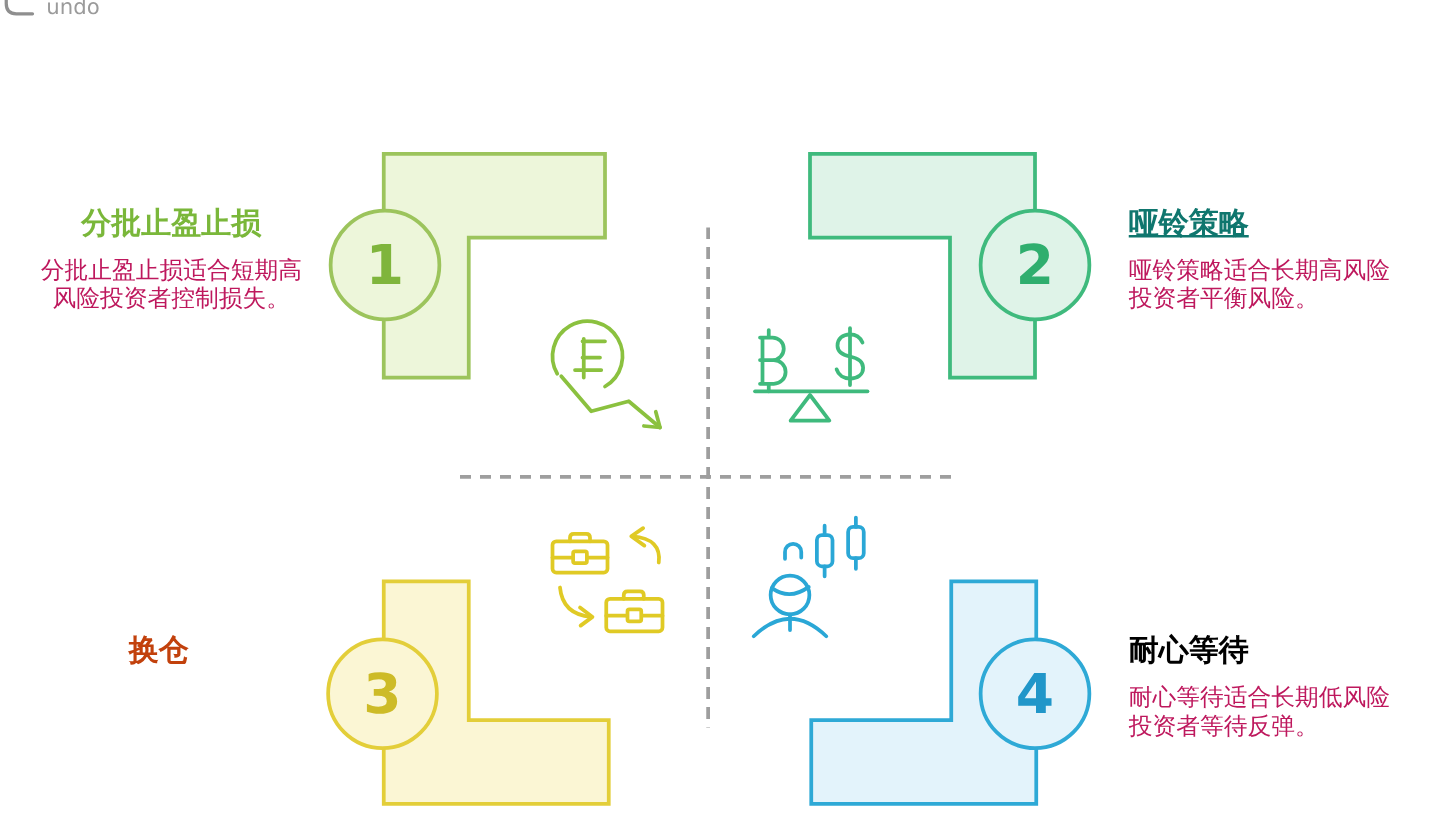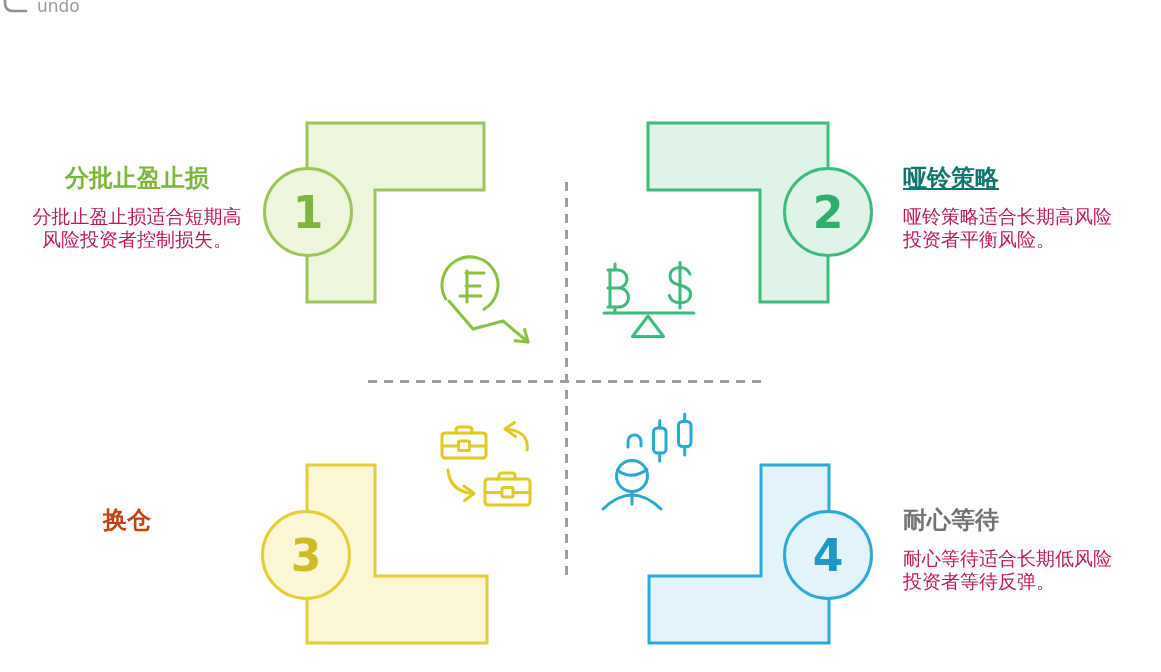--- a/index.html
+++ b/index.html
@@ -126,17 +126,17 @@
     <div class="qdesc">分批止盈止损适合短期高风险投资者控制损失。</div>
   </div>
   <div class="qtext qtext-2 align-left">
     <div class="qtitle" style="color: #0f766e; text-decoration: underline;">哑铃策略</div>
     <div class="qdesc">哑铃策略适合长期高风险投资者平衡风险。</div>
   </div>
   <div class="qtext qtext-3 align-right">
     <div class="qtitle" style="color: #c2410c;">换仓</div>
   </div>
   <div class="qtext qtext-4 align-left">
-    <div class="qtitle" style="color: #737373;">耐心等待</div>
+    <div class="qtitle" style="color: #000000;">耐心等待</div>
     <div class="qdesc">耐心等待适合长期低风险投资者等待反弹。</div>
   </div>
 
 </div>
 
 </body></html>

